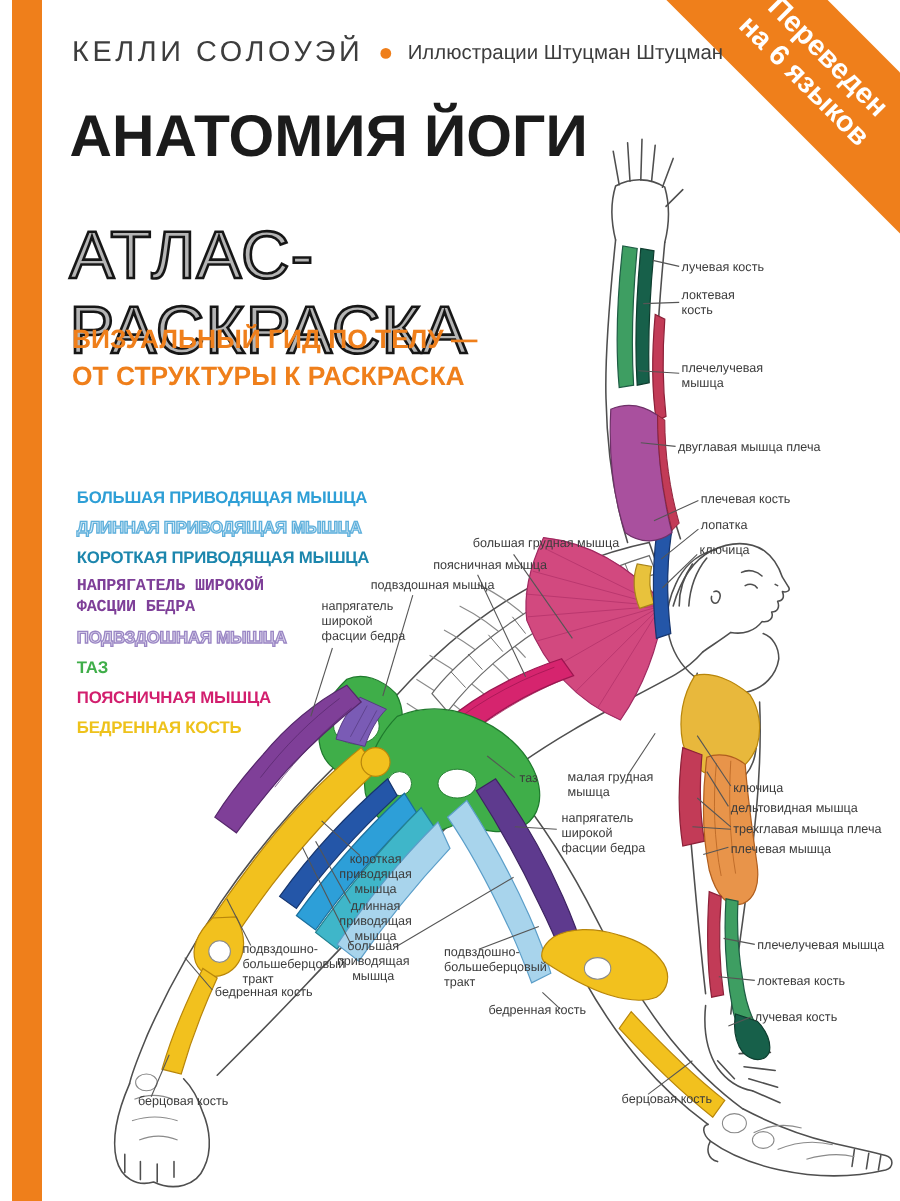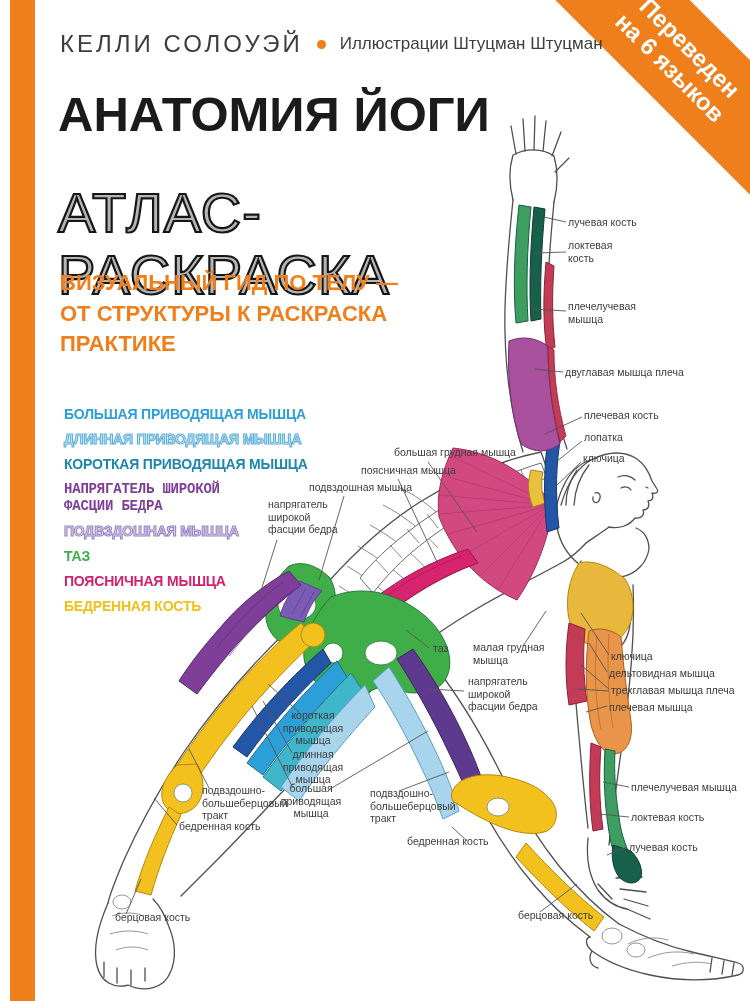--- a/index.html
+++ b/index.html
@@ -52,21 +52,20 @@
   <h1 class="title">АНАТОМИЯ ЙОГИ</h1>
 
   <div class="subtitle">
     <div>АТЛАС-</div>
     <div>РАСКРАСКА</div>
   </div>
 
   <div class="tagline">
     <div>ВИЗУАЛЬНЫЙ ГИД ПО ТЕЛУ —</div>
     <div>ОТ СТРУКТУРЫ К РАСКРАСКА</div>
-    <div>ПРАКТИКЕ</div>
   </div>
 
   <ul class="legend" id="legend">
       <li style="color: rgb(46, 159, 214);">БОЛЬШАЯ ПРИВОДЯЩАЯ МЫШЦА</li>
       <li style="-webkit-text-stroke: 1.1px rgb(95, 176, 220); color: rgb(214, 234, 246);">ДЛИННАЯ ПРИВОДЯЩАЯ МЫШЦА</li>
       <li style="color: rgb(28, 134, 173);">КОРОТКАЯ ПРИВОДЯЩАЯ МЫШЦА</li>
       <li style="color: rgb(126, 63, 152); font-family: Liberation Mono, monospace;">НАПРЯГАТЕЛЬ ШИРОКОЙ
 ФАСЦИИ БЕДРА</li>
       <li style="-webkit-text-stroke: 1.1px rgb(154, 134, 196); color: rgb(226, 220, 239);">ПОДВЗДОШНАЯ МЫШЦА</li>
       <li style="color: rgb(63, 174, 73);">ТАЗ</li>

